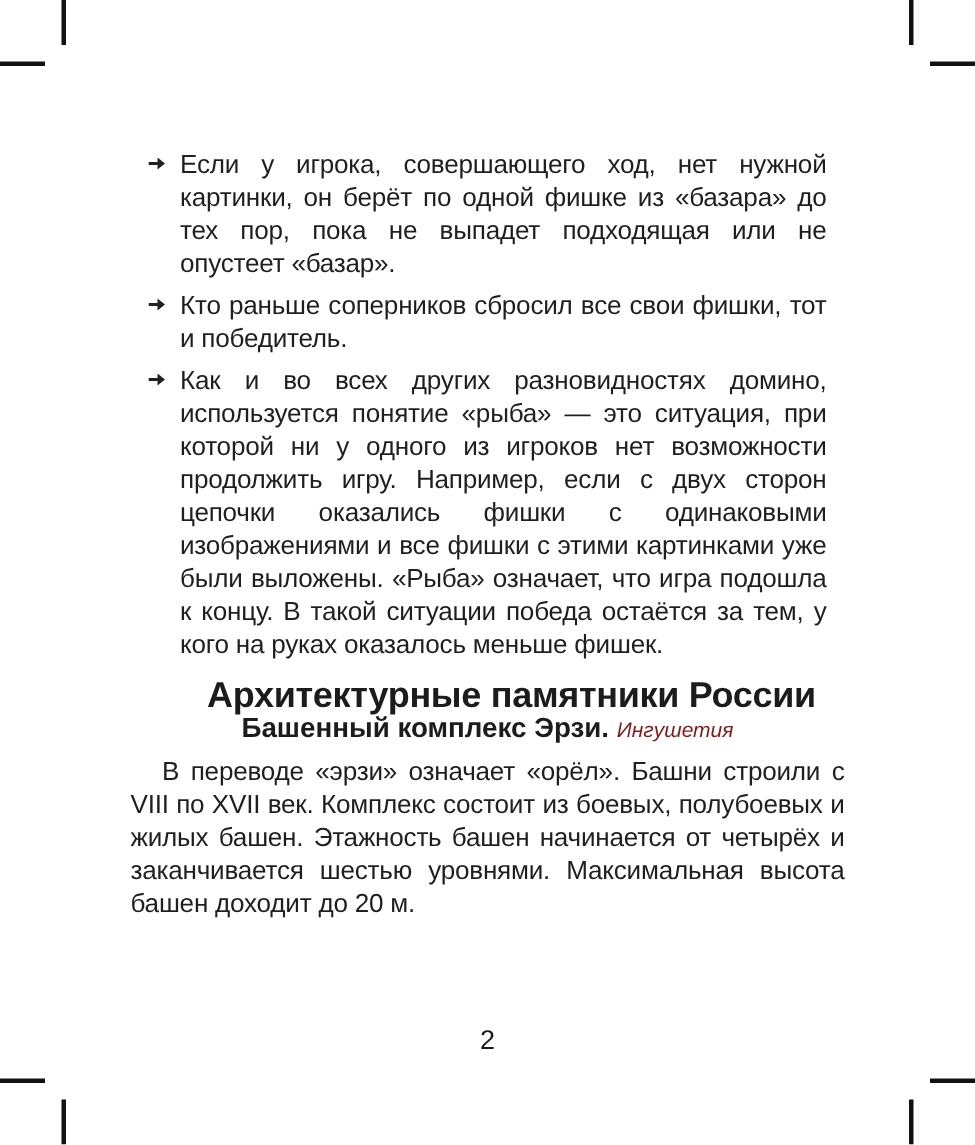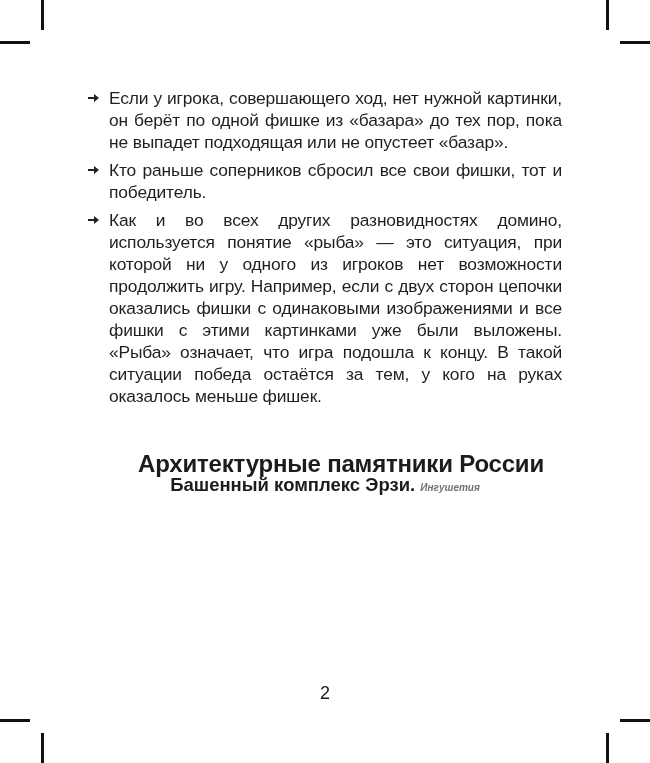--- a/index.html
+++ b/index.html
@@ -23,21 +23,21 @@
     .crop.h { width: 30px; height: 3px; }
 
     .page {
       position: absolute;
       left: 87px;
       top: 86px;
       width: 476px;
     }
     .bullets {
       list-style: none;
-      margin: 1px;
+      margin: 12px;
       padding: 0;
     }
     .bullet {
       position: relative;
       padding-left: 21px;
       font-size: 17.4px;
       line-height: 22px;
       text-align: justify;
       margin-bottom: 6px;
       letter-spacing: -0.15px;
@@ -71,23 +71,23 @@
       width: 476px;
       top: 472px;
       text-align: center;
       font-size: 18.5px;
       line-height: 26px;
       color: #1c1c1c;
     }
     .subheading .name { font-weight: bold; }
     .subheading .region {
       font-style: italic;
-      font-weight: bold;
-      color: #737373;
-      font-size: 10px;
+      font-weight: normal;
+      color: #7f1d1d;
+      font-size: 14px;
     }
 
     .body-text {
       position: absolute;
       left: 87px;
       width: 476px;
       top: 503px;
     }
     .para {
       margin: 0 0 8px 0;
@@ -151,15 +151,16 @@
 </div>
 
 <h2 class="section-title" style="margin:16px;">Архитектурные памятники России</h2>
 
 <div class="subheading">
   <span class="name">Башенный комплекс Эрзи.</span>
   <span class="region">Ингушетия</span>
 </div>
 
 <div class="body-text">
+  <p class="para">В переводе «эрзи» означает «орёл». Башни строили с VIII по XVII век. Комплекс состоит из боевых, полубоевых и жилых башен. Этажность башен начинается от четырёх и заканчивается шестью уровнями. Максимальная высота башен доходит до 20 м.</p>
 </div>
 
 <div class="page-number">2</div>
 
 </body></html>

